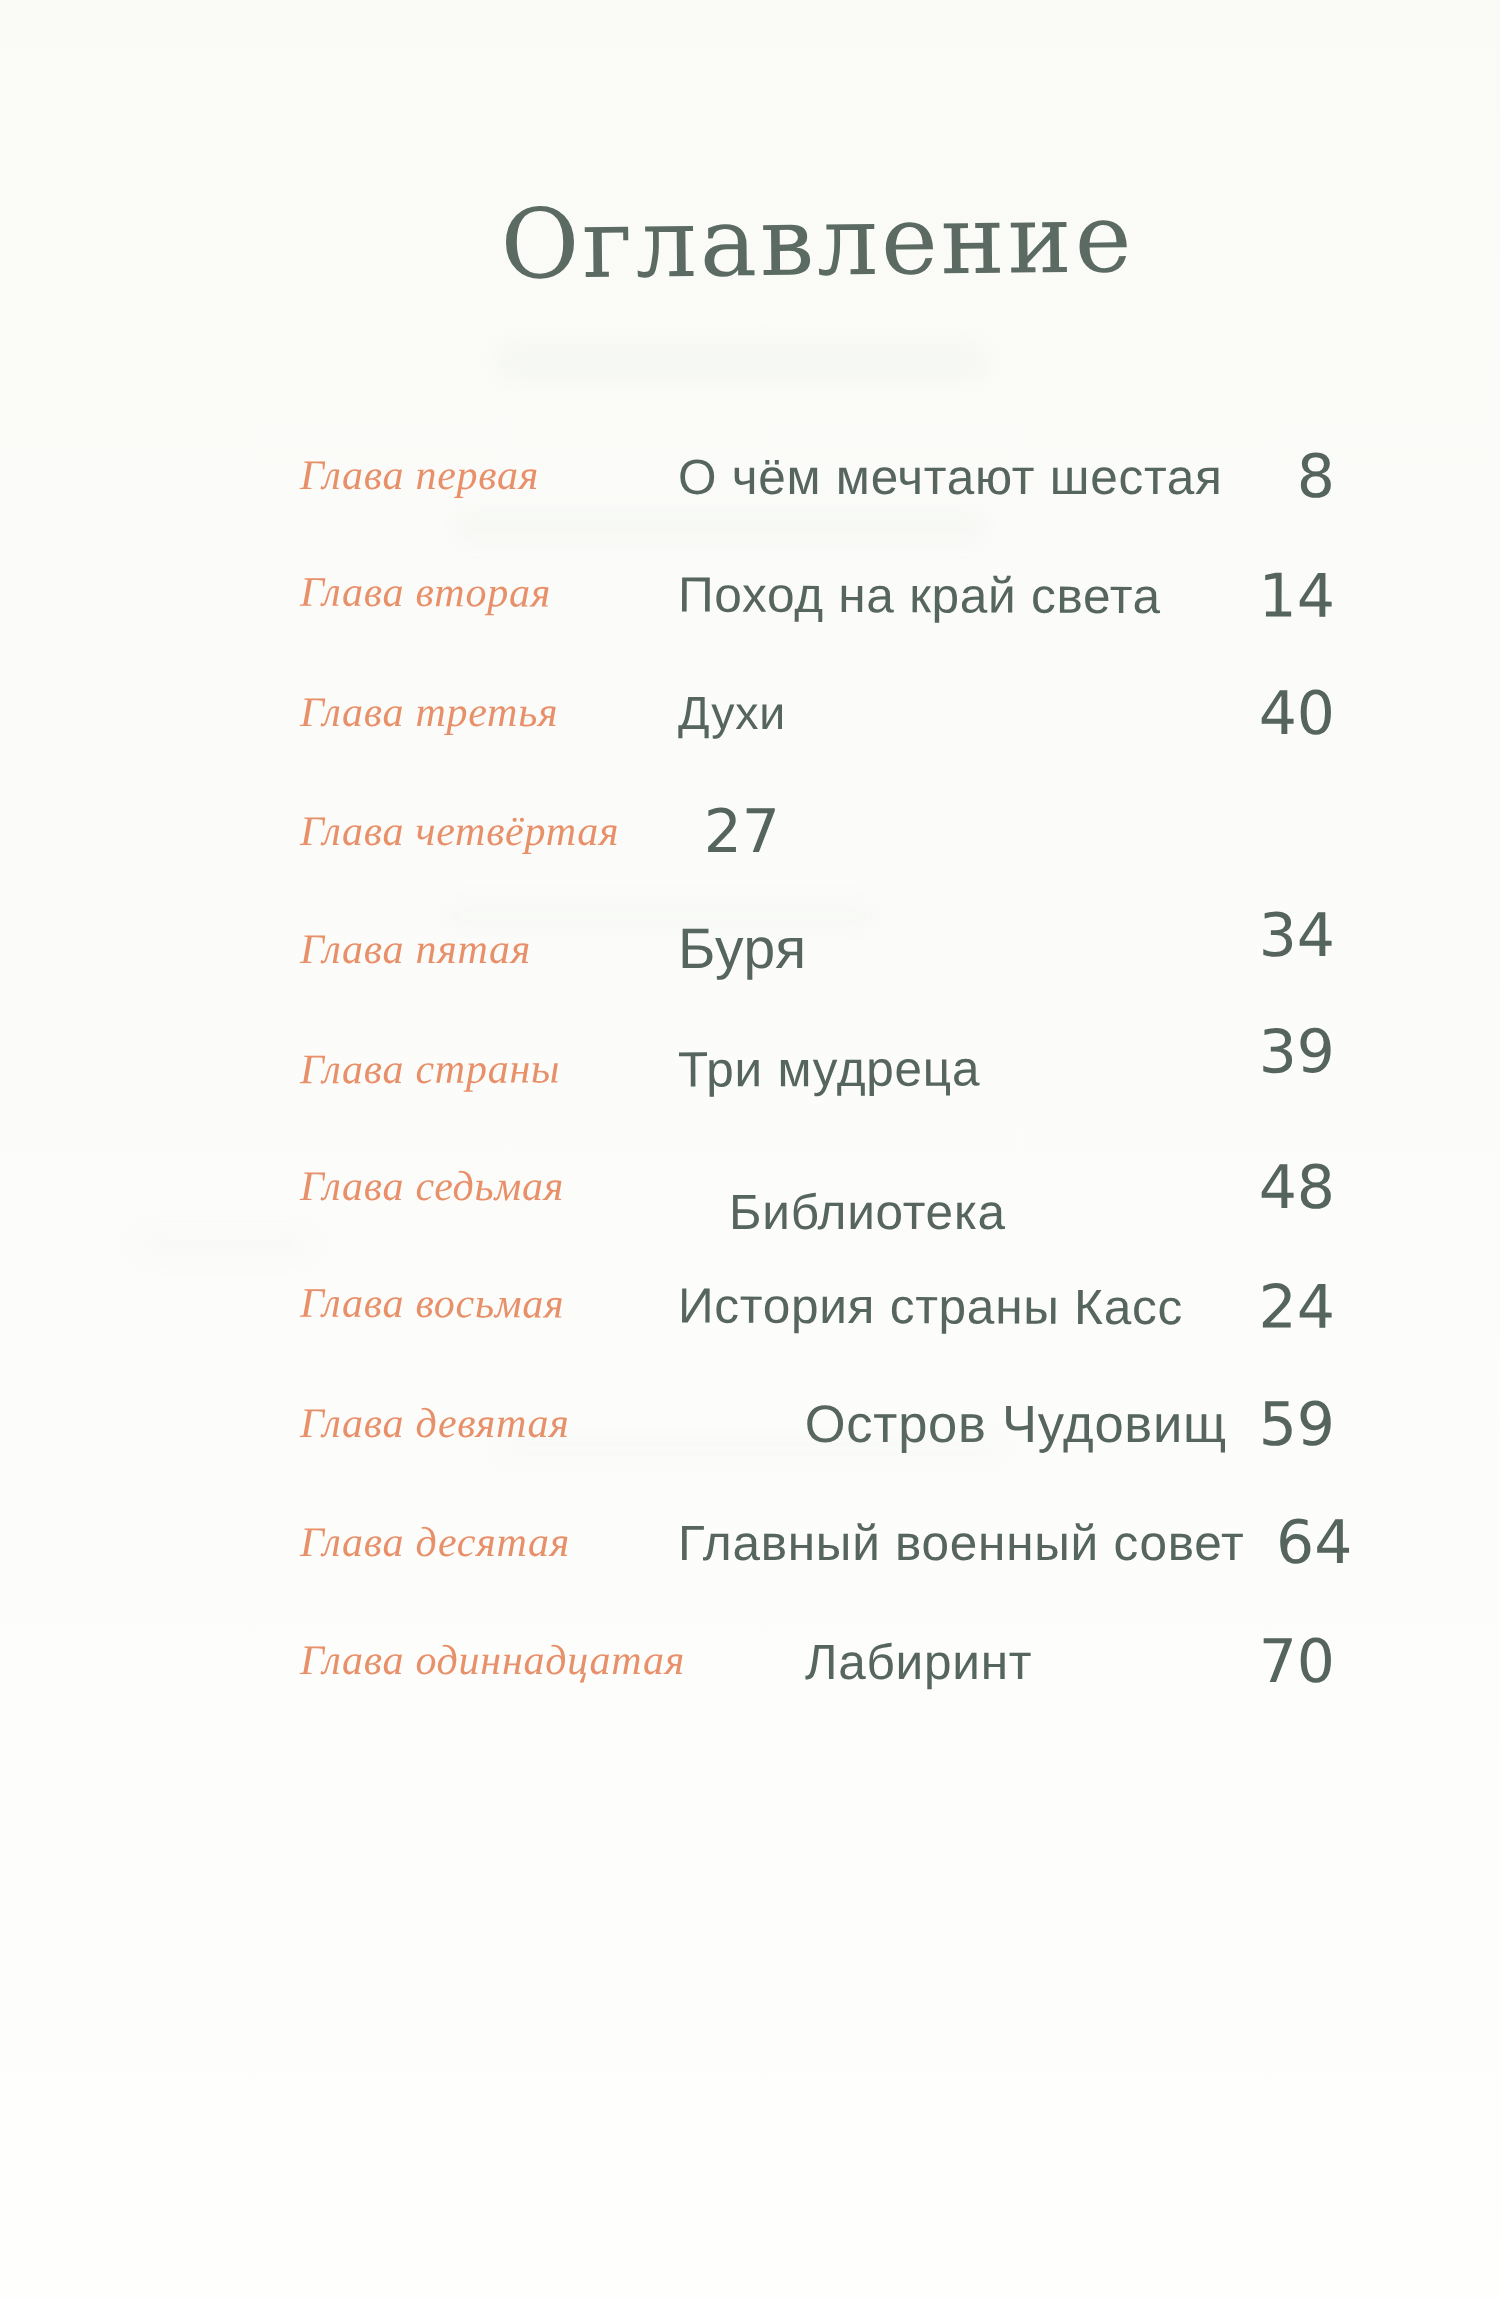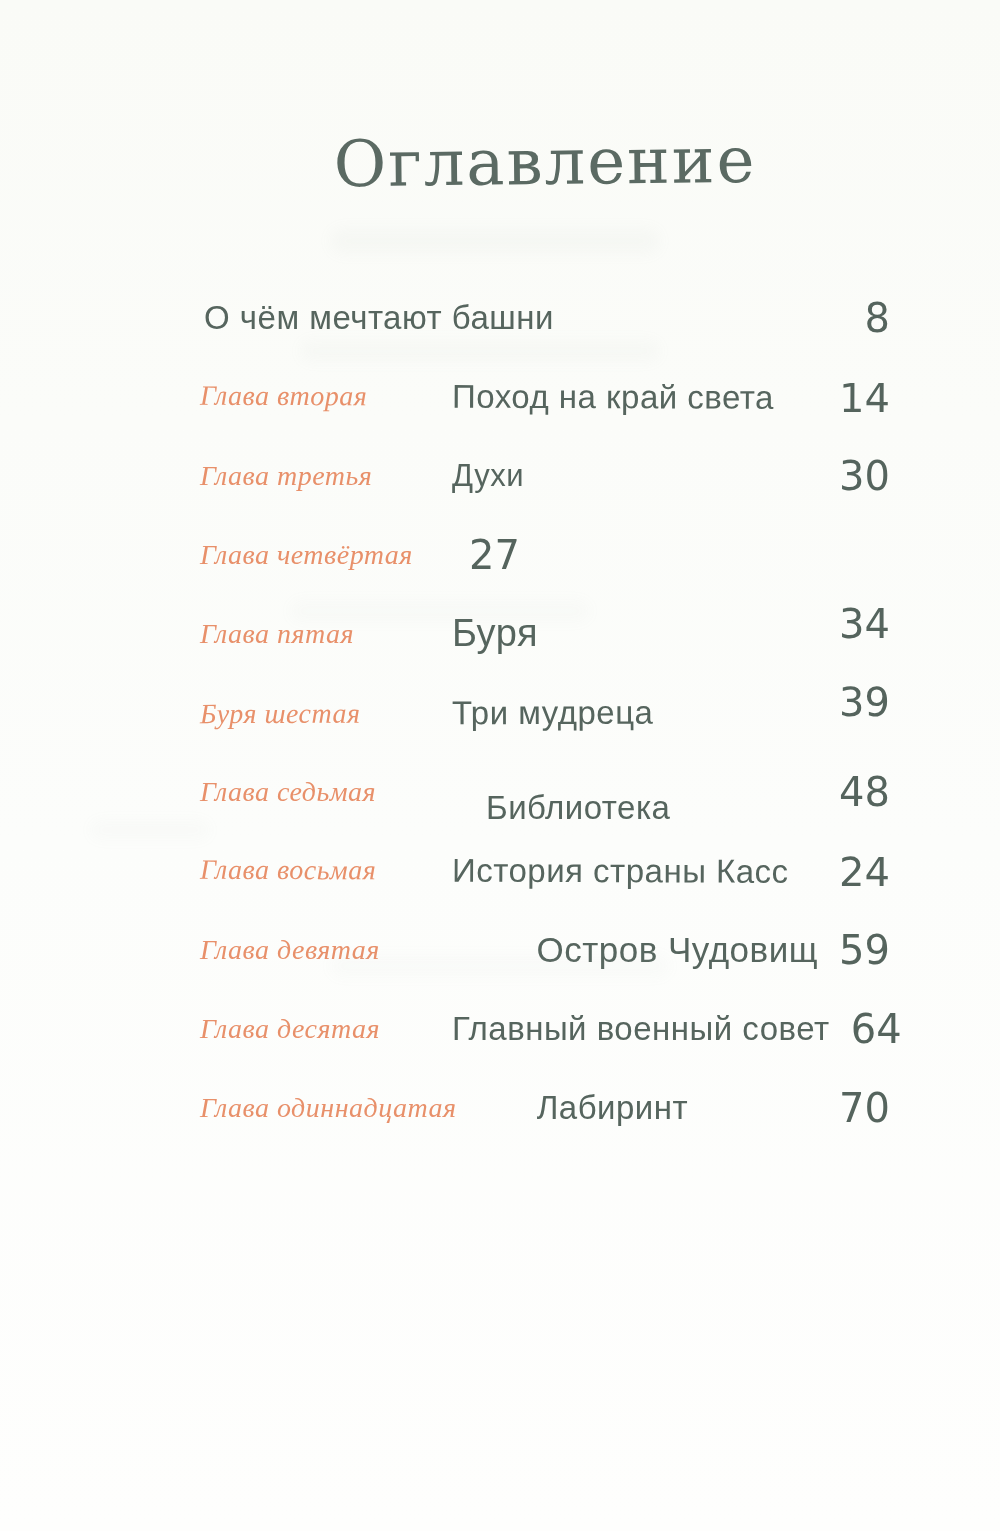--- a/index.html
+++ b/index.html
@@ -102,49 +102,50 @@
   <div class="ghost g1"></div>
   <div class="ghost g2"></div>
   <div class="ghost g3"></div>
   <div class="ghost g4"></div>
   <div class="ghost g5"></div>
 
   <h1 class="toc-title">Оглавление</h1>
 
   <div class="toc-list">
   <div class="toc-row">
-    <span class="toc-chaptitle">О чём мечтают башни</span>
+    <span class="toc-chapter">Глава первая</span>
+    <span class="toc-chaptitle">О чём мечтают шестая</span>
     <span class="toc-page">8</span>
   </div>
 
   <div class="toc-row">
     <span class="toc-chapter">Глава вторая</span>
     <span class="toc-chaptitle">Поход на край света</span>
     <span class="toc-page">14</span>
   </div>
 
   <div class="toc-row">
     <span class="toc-chapter">Глава третья</span>
     <span class="toc-chaptitle">Духи</span>
-    <span class="toc-page">30</span>
+    <span class="toc-page">40</span>
   </div>
 
   <div class="toc-row">
     <span class="toc-chapter">Глава четвёртая</span>
     <span class="toc-page">27</span>
   </div>
 
   <div class="toc-row">
     <span class="toc-chapter">Глава пятая</span>
     <span class="toc-chaptitle">Буря</span>
     <span class="toc-page">34</span>
   </div>
 
   <div class="toc-row">
-    <span class="toc-chapter">Буря шестая</span>
+    <span class="toc-chapter">Глава страны</span>
     <span class="toc-chaptitle">Три мудреца</span>
     <span class="toc-page">39</span>
   </div>
 
   <div class="toc-row">
     <span class="toc-chapter">Глава седьмая</span>
     <span class="toc-chaptitle">Библиотека</span>
     <span class="toc-page">48</span>
   </div>
 

